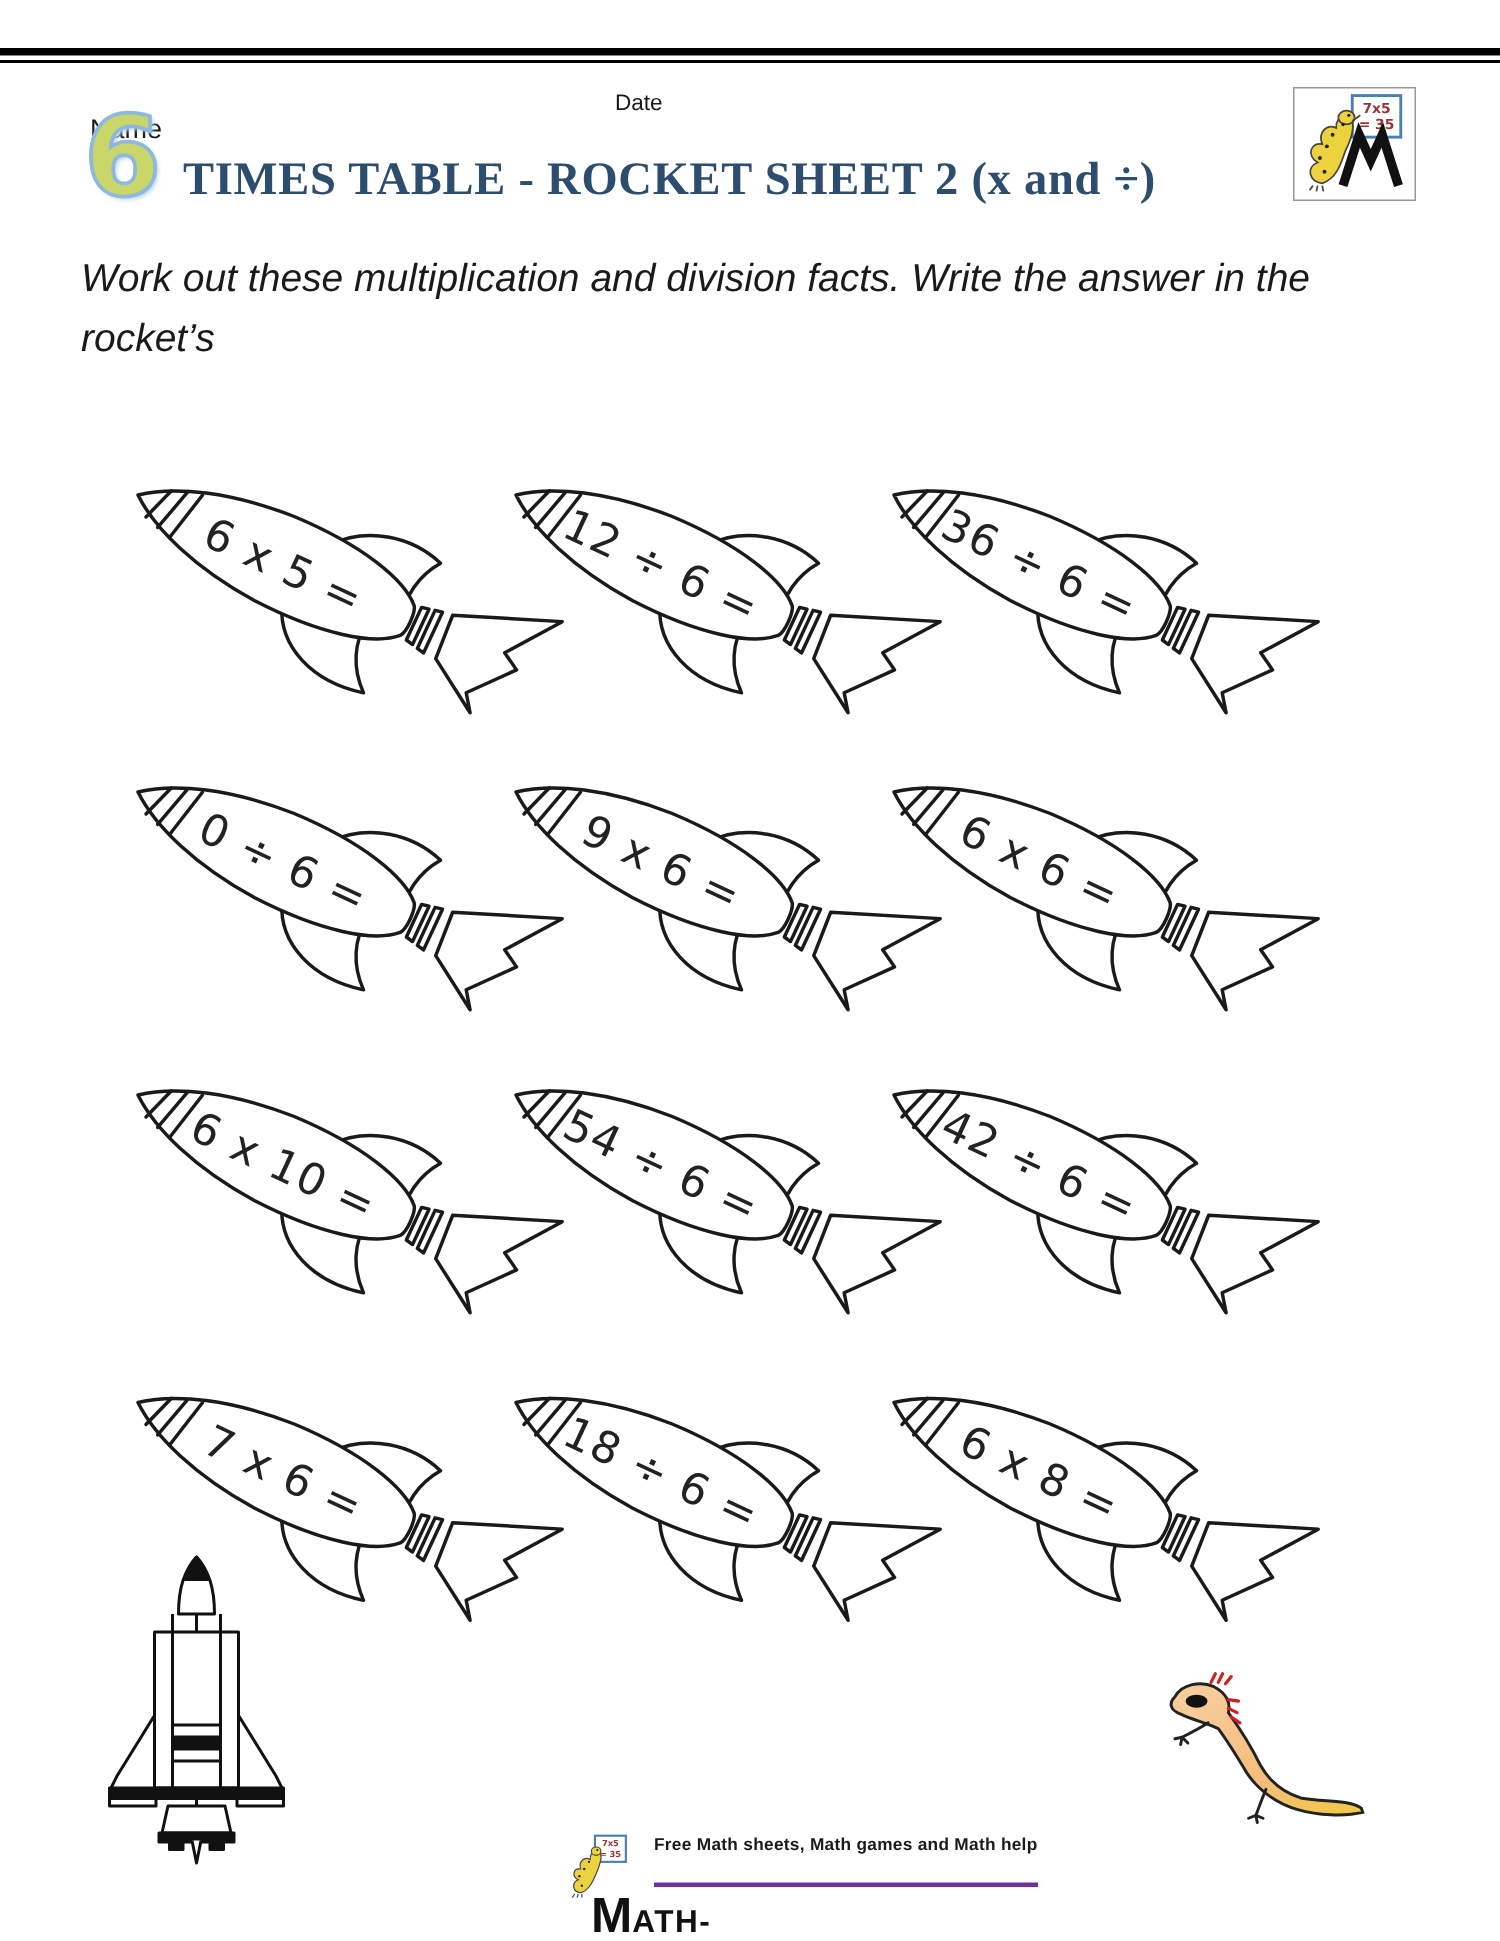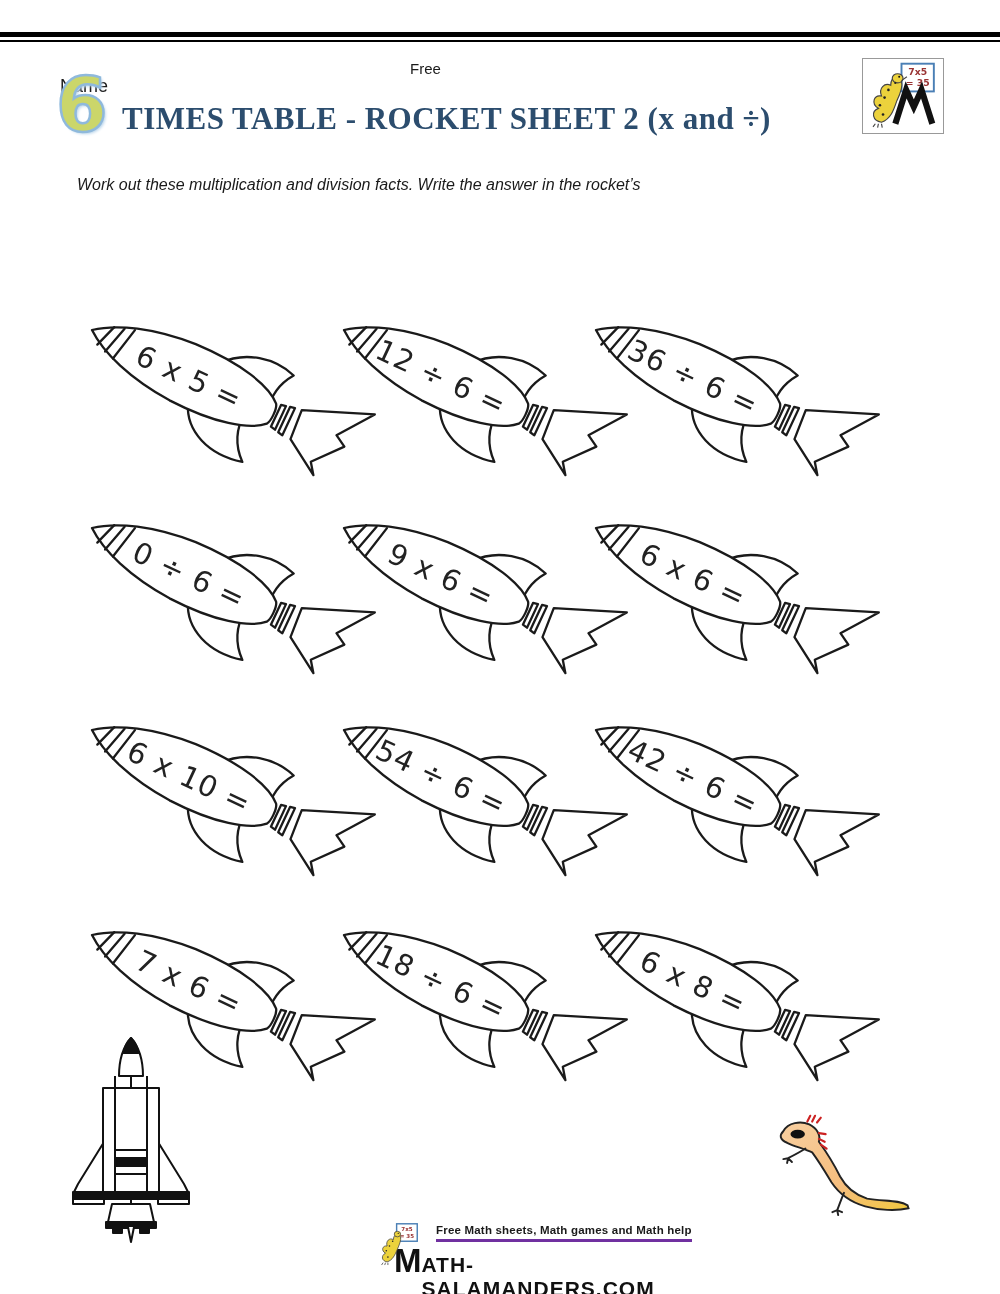--- a/index.html
+++ b/index.html
@@ -15,44 +15,44 @@
     position:absolute;left:56px;top:68px;
     font-family:"DejaVu Sans",sans-serif;font-size:74px;font-weight:700;line-height:1;
     color:#cbd66a;-webkit-text-stroke:2.5px #8fb9dc;text-shadow:2px 2px 3px #b8d4ea;
   }
   .page-title{
     position:absolute;left:122px;top:101px;
     font-family:"Liberation Serif",serif;font-size:31px;font-weight:600;
     color:#2c4d6e;letter-spacing:.5px;white-space:nowrap;
   }
   .logo-box{position:absolute;left:862px;top:58px;width:80px;height:74px;border:1.5px solid #999;background:#fff}
-  .instructions{position:absolute;left:77px;top:165px;font-size:16px;font-style:italic;line-height:40px;width:900px}
+  .instructions{position:absolute;left:54px;top:165px;font-size:26px;font-style:italic;line-height:40px;width:900px}
   #rockets{position:absolute;left:0;top:0;width:1000px;height:1294px}
   .rocket{position:absolute;width:300px;height:170px}
   .rocket text{font-family:"DejaVu Sans",sans-serif;font-size:29px;fill:#222;stroke:none;letter-spacing:1px}
   .shuttle{position:absolute;left:66px;top:1034px}
   .salamander{position:absolute;left:770px;top:1110px}
   .footer{position:absolute;left:350px;top:1224px;width:340px}
   .footer-logo{position:absolute;left:26px;top:-2px}
   .tagline{
     margin-left:86px;font-size:11.5px;font-weight:bold;letter-spacing:.2px;
-    padding-bottom:3px;border-bottom:3px solid #7030a0;width:fit-content;white-space:nowrap;
+    padding-bottom:19px;border-bottom:3px solid #7030a0;width:fit-content;white-space:nowrap;
   }
   .wordmark{margin-left:44px;margin-top:2px;display:flex;align-items:baseline;color:#111}
   .wordmark .m{font-size:33px;font-weight:800;line-height:1}
   .wordmark .rest{font-size:21px;font-weight:800;letter-spacing:1px}
 </style>
 </head>
 <body>
 
 <div class="rule-thick"></div>
 <div class="rule-thin"></div>
 
 <div class="name-label">Name</div>
-<div class="date-label">Free</div>
+<div class="date-label">Date</div>
 <div class="big-six">6</div>
 <div class="page-title">TIMES TABLE - ROCKET SHEET 2 (x and ÷)</div>
 
 <div class="logo-box">
   <svg viewBox="0 0 100 92" width="77" height="71">
     <rect x="50" y="6" width="42" height="36" fill="#fff" stroke="#4a7fb5" stroke-width="2.5"></rect>
     <text x="71" y="21" font-size="12" font-weight="bold" fill="#993333" text-anchor="middle" font-family="DejaVu Sans, sans-serif">7x5</text>
     <text x="71" y="35" font-size="12" font-weight="bold" fill="#993333" text-anchor="middle" font-family="DejaVu Sans, sans-serif">= 35</text>
     <path d="M42 84 L56 40 L66 62 L76 40 L90 84" fill="none" stroke="#111" stroke-width="8"></path>
     <g>

